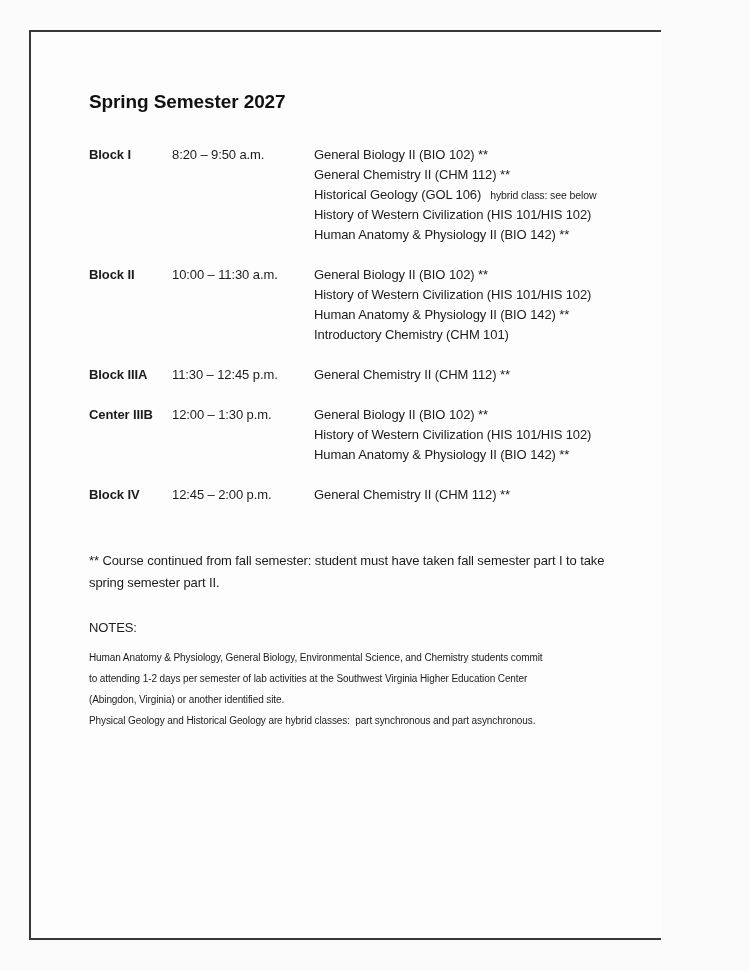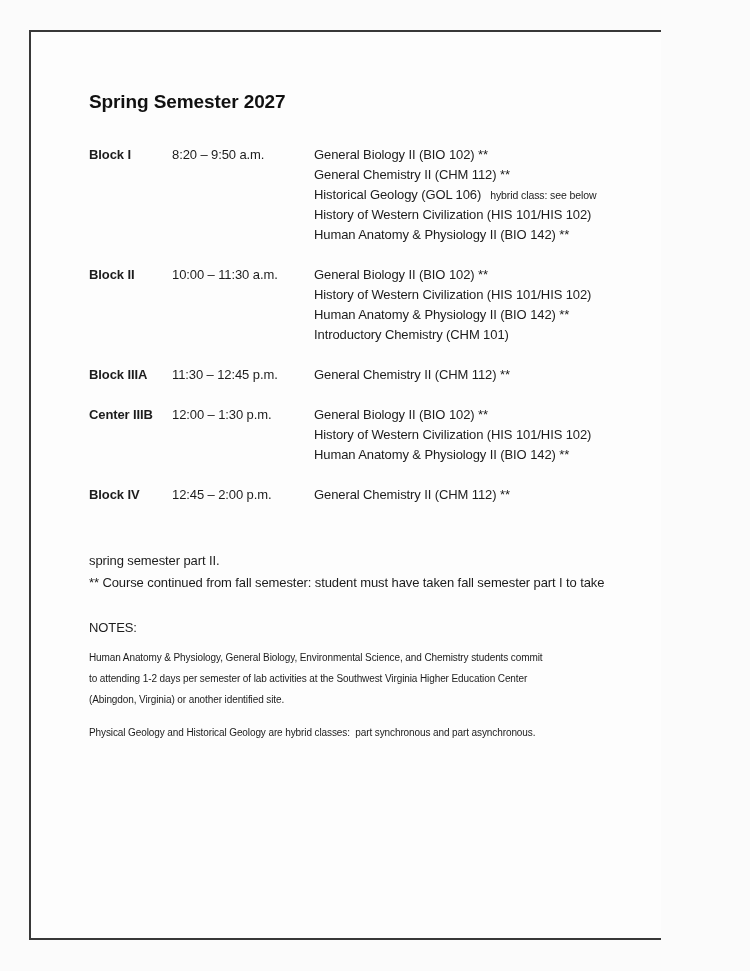--- a/index.html
+++ b/index.html
@@ -80,21 +80,21 @@
     font-weight: 400;
   }
   .note-para {
     font-size: 10px;
     line-height: 21px;
   }
   .note-para.first {
     margin-top: 9px;
   }
   .note-para.second {
-    margin-top: 12px;
+    margin-top: 0;
   }
   .text-line {
     white-space: pre-wrap;
   }
 </style>
 </head>
 <body>
 
 <div class="canvas">
   <div class="page">
@@ -143,22 +143,22 @@
           <div class="block-row">
             <div class="block-name">Block IV</div>
             <div class="block-time">12:45 – 2:00 p.m.</div>
             <div class="block-courses">
               <div class="course-line"><span class="course-name">General Chemistry II (CHM 112) **</span></div>
             </div>
           </div>
         </div>
 
       <div class="footnote">
+          <div class="text-line">** Course continued from fall semester: student must have taken fall semester part I to take</div>
           <div class="text-line">spring semester part II.</div>
-          <div class="text-line">** Course continued from fall semester: student must have taken fall semester part I to take</div>
         </div>
 
       <div class="notes-heading">NOTES:</div>
 
       <div id="notes-section">
           <div class="note-para first">
             <div class="text-line">Human Anatomy &amp; Physiology, General Biology, Environmental Science, and Chemistry students commit</div>
             <div class="text-line">to attending 1-2 days per semester of lab activities at the Southwest Virginia Higher Education Center</div>
             <div class="text-line">(Abingdon, Virginia) or another identified site.</div>
           </div>

